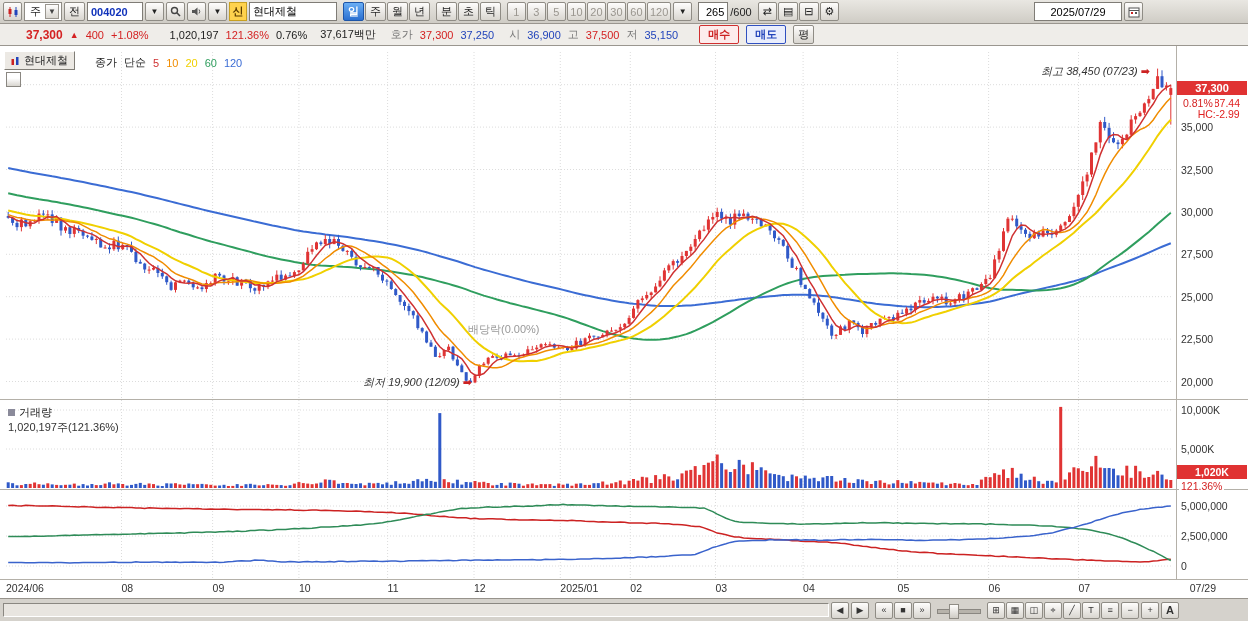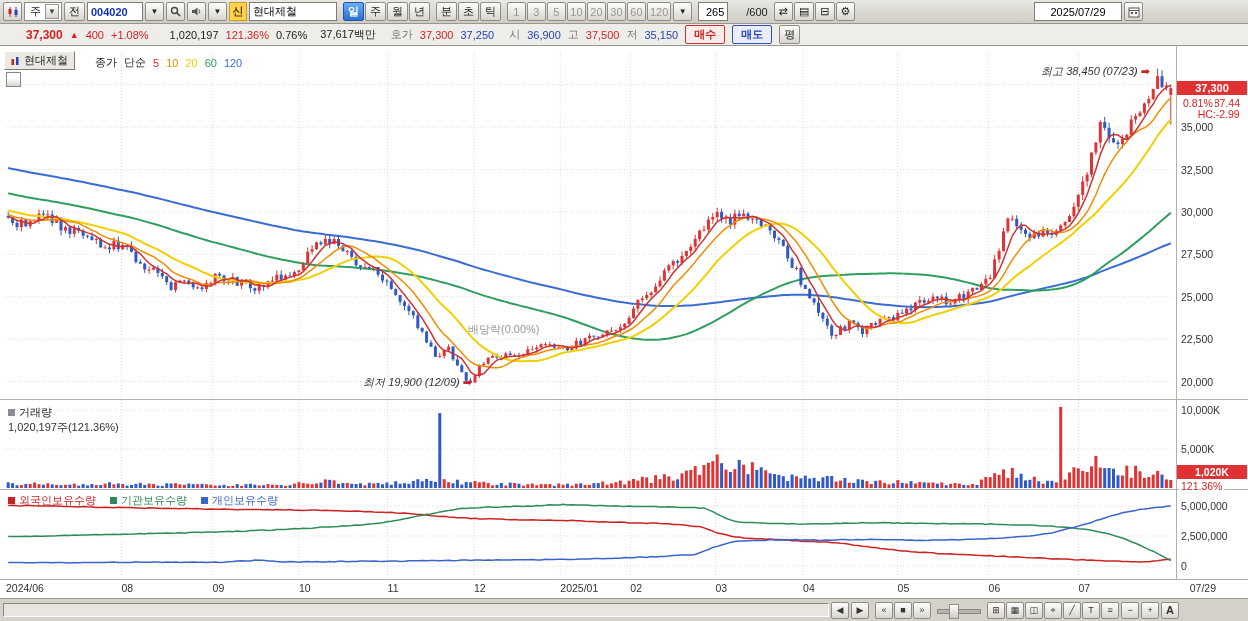--- a/index.html
+++ b/index.html
@@ -20,21 +20,21 @@
          padding:0 2px 0 5px;gap:4px;box-sizing:border-box;}
   .combo .arr{font-size:8px;color:#444;background:linear-gradient(#fefdfc,#d9d6d0);border:1px solid #9a968f;padding:0 2px;height:13px;display:flex;align-items:center;}
   .tinput{height:19px;border:1px solid #7f7c76;background:#fff;font-size:11px;padding:0 3px;box-sizing:border-box;font-family:inherit;}
   .tinput.code{width:56px;color:#1133bb;font-weight:bold;}
   .tinput.name{width:88px;}
   .tinput.count{width:30px;text-align:right;}
   .tinput.date{width:88px;text-align:center;}
   .badge-new{width:16px;height:17px;background:#ffd24d;border:1px solid #c8a020;color:#5a3b00;
              font-weight:bold;display:inline-flex;align-items:center;justify-content:center;}
   .grp{display:inline-flex;gap:1px;margin-left:4px;}
-  .counter{display:inline-flex;align-items:center;gap:18px;margin-left:4px;}
+  .counter{display:inline-flex;align-items:center;gap:2px;margin-left:4px;}
   .spacer{flex:1;}
   .iconglyph{font-size:11px;line-height:1;}
   
   .infobar{position:absolute;top:24px;left:0;right:0;height:22px;background:#efede9;
            border-bottom:1px solid #9a968f;display:flex;align-items:center;gap:7px;
            padding:0 6px 0 26px;box-sizing:border-box;}
   .red{color:#d42222;} .blue{color:#2244bb;} .dim-t{color:#777;}
   .big{font-size:12px;} .bold{font-weight:bold;}
   .badge{padding:1px 8px;border-radius:2px;font-weight:bold;}
   .badge.buy{border:1px solid #d03030;color:#c22;background:#fdecec;}
@@ -181,21 +181,21 @@
     <span style="margin-left:6px">37,617백만</span>
     <span class="dim-t" style="margin-left:8px">호가</span>
     <span class="red">37,300</span>
     <span class="blue">37,250</span>
     <span class="dim-t" style="margin-left:8px">시</span>
     <span class="blue">36,900</span>
     <span class="dim-t">고</span>
     <span class="red">37,500</span>
     <span class="dim-t">저</span>
     <span class="blue">35,150</span>
-    <span class="badge buy" style="">매수</span>
+    <span class="badge buy" style="margin-left:14px">매수</span>
     <span class="badge sell">매도</span>
     <button class="tbtn">평</button>
   </div>
 
   <div class="chart-area">
     <svg id="chart-svg" width="1248" height="552" viewBox="0 46 1248 552">
         <g>
           <line x1="121.5" y1="52" x2="121.5" y2="578" class="grid"></line>
           <line x1="212.6" y1="52" x2="212.6" y2="578" class="grid"></line>
           <line x1="298.9" y1="52" x2="298.9" y2="578" class="grid"></line>
@@ -1103,34 +1103,20 @@
     <div class="ov ann-exdiv" style="left:468px;top:276px">배당락(0.00%)</div>
 
     <div class="ov pane-label">
       <span class="bullet" style="background:#8a8a9a"></span>
       <span>거래량</span>
     </div>
     <div class="ov pane-value">1,020,197주(121.36%)</div>
     <div class="ov vtag">1,020K</div>
     <div class="ov vpct">121.36%</div>
 
-    <div class="ov hold-legend" id="hold-legend">
-        <span class="hold-item">
-          <span class="bullet" style="background: rgb(204, 34, 34);"></span>
-          <span style="color: rgb(204, 34, 34);">외국인보유수량</span>
-        </span>
-        <span class="hold-item">
-          <span class="bullet" style="background: rgb(46, 139, 87);"></span>
-          <span style="color: rgb(46, 139, 87);">기관보유수량</span>
-        </span>
-        <span class="hold-item">
-          <span class="bullet" style="background: rgb(58, 99, 204);"></span>
-          <span style="color: rgb(58, 99, 204);">개인보유수량</span>
-        </span>
-      </div>
   </div>
 
   <div class="bottombar">
     <div class="scroll-track"></div>
     <button class="sbtn">◀</button>
     <button class="sbtn">▶</button>
     <span id="nav-group" style="display:inline-flex;gap:1px;margin-left:4px">
         <button class="sbtn">«</button>
         <button class="sbtn">■</button>
         <button class="sbtn">»</button>

